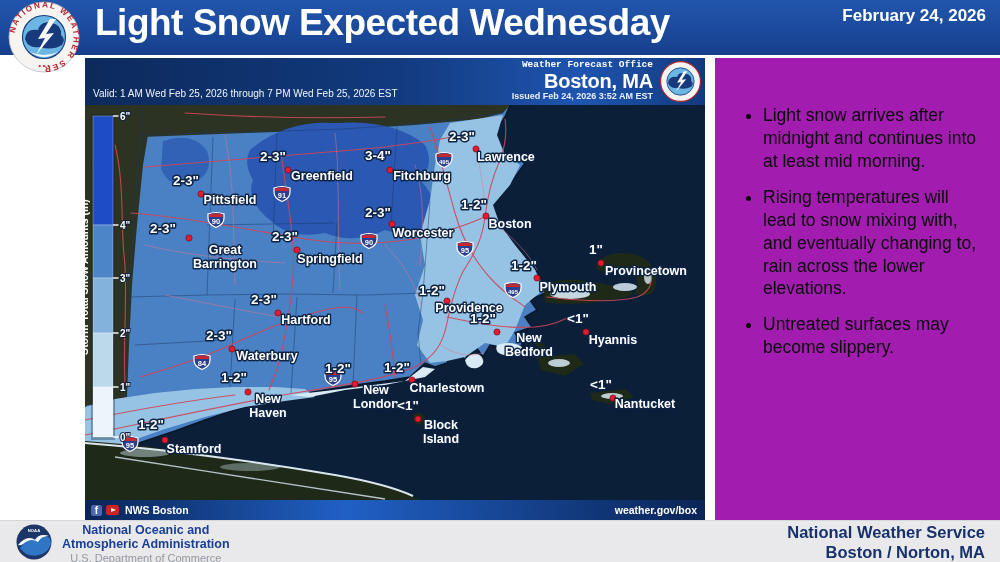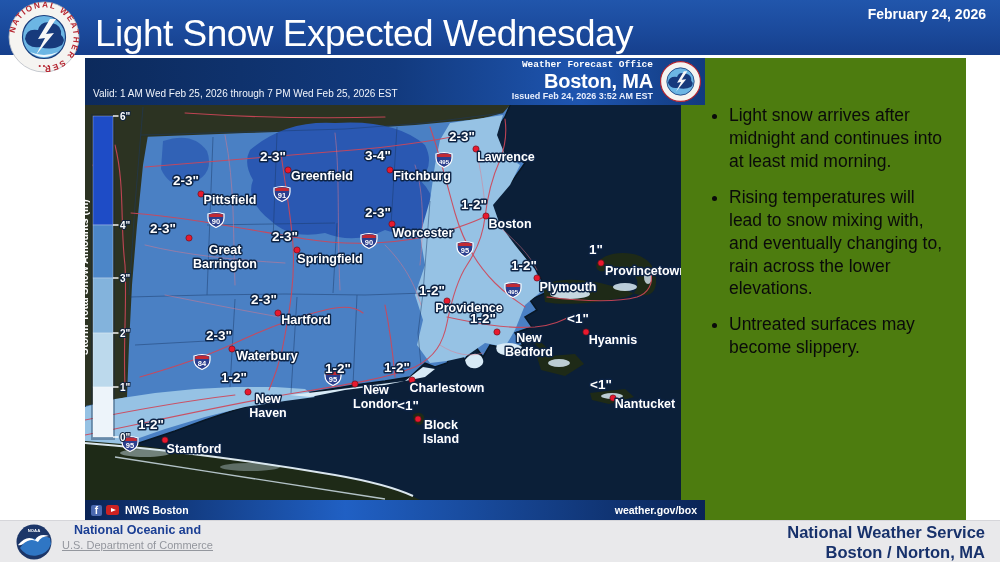--- a/index.html
+++ b/index.html
@@ -1,24 +1,24 @@
 <!DOCTYPE html>
 <html><head>
 <meta charset="utf-8">
 <style>
   html,body{margin:0;padding:0;background:#fff;}
   body{font-family:"Liberation Sans",sans-serif;width:1000px;height:562px;position:relative;overflow:hidden;}
 
   
   .banner{position:absolute;left:0;top:0;width:1000px;height:55px;
     background:linear-gradient(180deg,#2156ac 0%,#1b4a9c 55%,#163f8c 100%);}
-  .banner-title{position:absolute;left:95px;top:13px;font-size:37px;font-weight:normal;color:#fff;
+  .banner-title{position:absolute;left:95px;top:2px;font-size:37px;font-weight:bold;color:#fff;
     letter-spacing:-0.5px;white-space:nowrap;}
   .banner-date{position:absolute;right:14px;top:5px;text-align:left;color:#fff;font-weight:bold;
-    font-size:14px;line-height:1.33;}
+    font-size:17px;line-height:1.33;}
   .nws-logo-big{position:absolute;left:8px;top:1px;width:72px;height:72px;z-index:5;}
 
   
   .map-wrap{position:absolute;left:85px;top:58px;width:620px;height:462px;overflow:hidden;background:#0b1f38;}
   .map-header{position:absolute;left:0;top:0;width:620px;height:47px;
     background:linear-gradient(90deg,#0c2a5c 0%,#123a7e 50%,#1e55b0 80%,#123a7e 100%);z-index:3;}
   .map-title{position:absolute;left:8px;top:1px;font-size:21px;font-weight:bold;color:#fff;letter-spacing:-0.3px;white-space:nowrap;}
   .map-valid{position:absolute;left:8px;top:30px;font-size:10px;font-weight:normal;color:#f0f4fb;white-space:nowrap;}
   .map-office{position:absolute;right:52px;top:2px;text-align:right;color:#fff;line-height:1.1;}
   .map-office .wfo{font-size:9.5px;font-weight:bold;font-family:Liberation Mono, monospace;}
@@ -41,21 +41,21 @@
   .map-amt{font-family:"Liberation Sans",sans-serif;font-size:13.5px;font-weight:bold;fill:#fff;
     stroke:#0d2344;stroke-width:3px;paint-order:stroke;stroke-linejoin:round;text-anchor:middle;}
   .map-name{font-family:"Liberation Sans",sans-serif;font-size:12.5px;font-weight:bold;fill:#fff;
     stroke:#0d2344;stroke-width:2.8px;paint-order:stroke;stroke-linejoin:round;text-anchor:middle;}
   .lg-tick{font-family:"Liberation Sans",sans-serif;font-size:10px;font-weight:bold;fill:#fff;
     stroke:#10233f;stroke-width:2px;paint-order:stroke;}
   .lg-label{font-family:"Liberation Sans",sans-serif;font-size:10.5px;font-weight:bold;fill:#fff;}
   .shield-num{font-family:"Liberation Sans",sans-serif;font-weight:bold;fill:#fff;text-anchor:middle;}
 
   
-  .side{position:absolute;left:681px;top:58px;width:285px;height:462px;background:#4d7c0f;}
+  .side{position:absolute;left:715px;top:58px;width:285px;height:462px;background:#a21caf;}
   .side ul{margin:46px 10px 0 0;padding-left:48px;}
   .side li{font-size:17.5px;line-height:1.31;color:#0a0a0a;margin-bottom:13px;padding-right:6px;}
 
   
   .pfoot{position:absolute;left:0;top:520px;width:1000px;height:42px;background:#e9e9eb;border-top:1px solid #d6d6da;}
   .noaa{position:absolute;left:16px;top:3px;width:36px;height:36px;}
   .noaa-text{position:absolute;left:62px;top:3px;line-height:1.08;text-align:center;}
   .noaa-text .l1{font-size:12.5px;font-weight:bold;color:#1b3f94;}
   .noaa-text .l3{font-size:11px;color:#94979e;margin-top:2px;text-decoration:underline;}
   .nws-foot{position:absolute;right:15px;top:2px;text-align:right;font-size:16.5px;font-weight:bold;
@@ -385,19 +385,20 @@
 
 <div class="pfoot">
   <svg class="noaa" viewBox="0 0 36 36">
     <circle cx="18" cy="18" r="17.5" fill="#1c3668"></circle>
     <path d="M4,24 A17.5,17.5 0 0 0 35,20 L34,14 Q26,10 20,15 Q12,12 4,24 Z" fill="#2f76c4"></path>
     <path d="M2,21 Q11,10 19,16 Q23,9 33,12 Q25,12 22,18 Q15,13 7,20 Q4,22 2,21 Z" fill="#fff"></path>
     <text x="18" y="8" text-anchor="middle" font-size="4.2" font-weight="bold" fill="#fff" font-family="Liberation Sans,sans-serif">NOAA</text>
   </svg>
   <div class="noaa-text">
     <div class="l1">National Oceanic and</div>
+    <div class="l1">Atmospheric Administration</div>
     <div class="l3">U.S. Department of Commerce</div>
   </div>
   <div class="nws-foot">
     <div>National Weather Service</div>
     <div>Boston / Norton, MA</div>
   </div>
 </div>
 
 </body></html>

